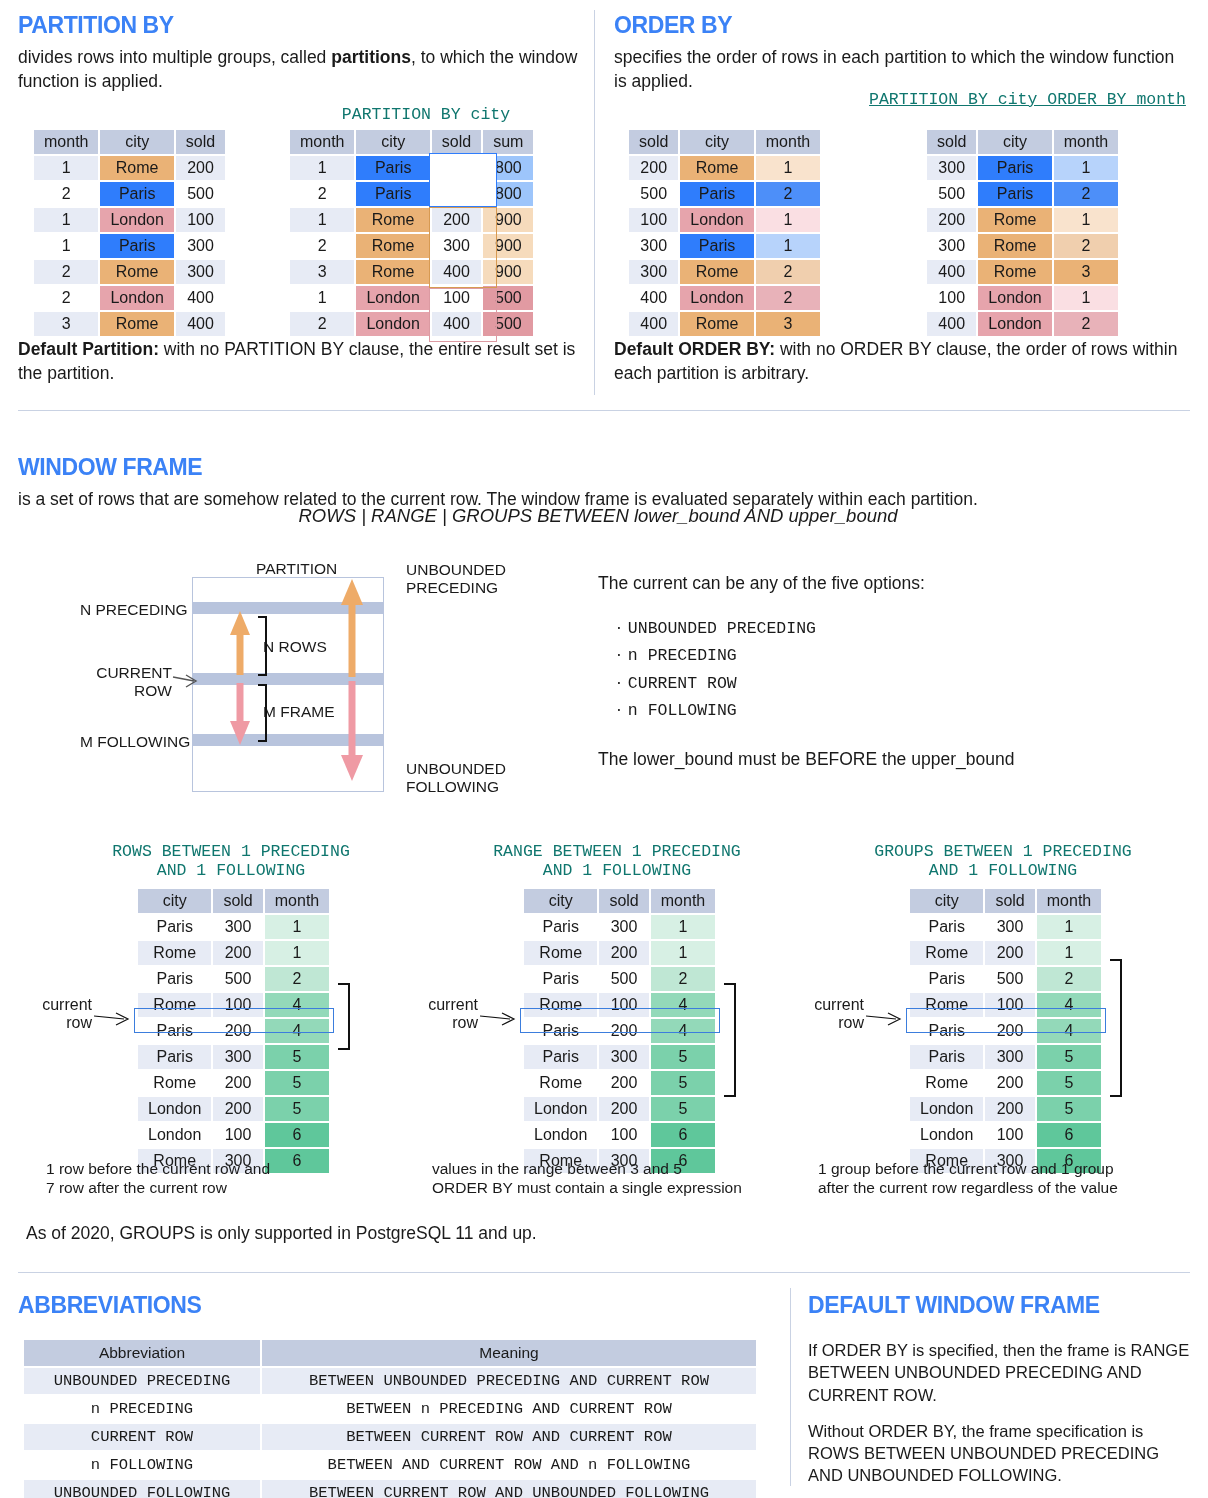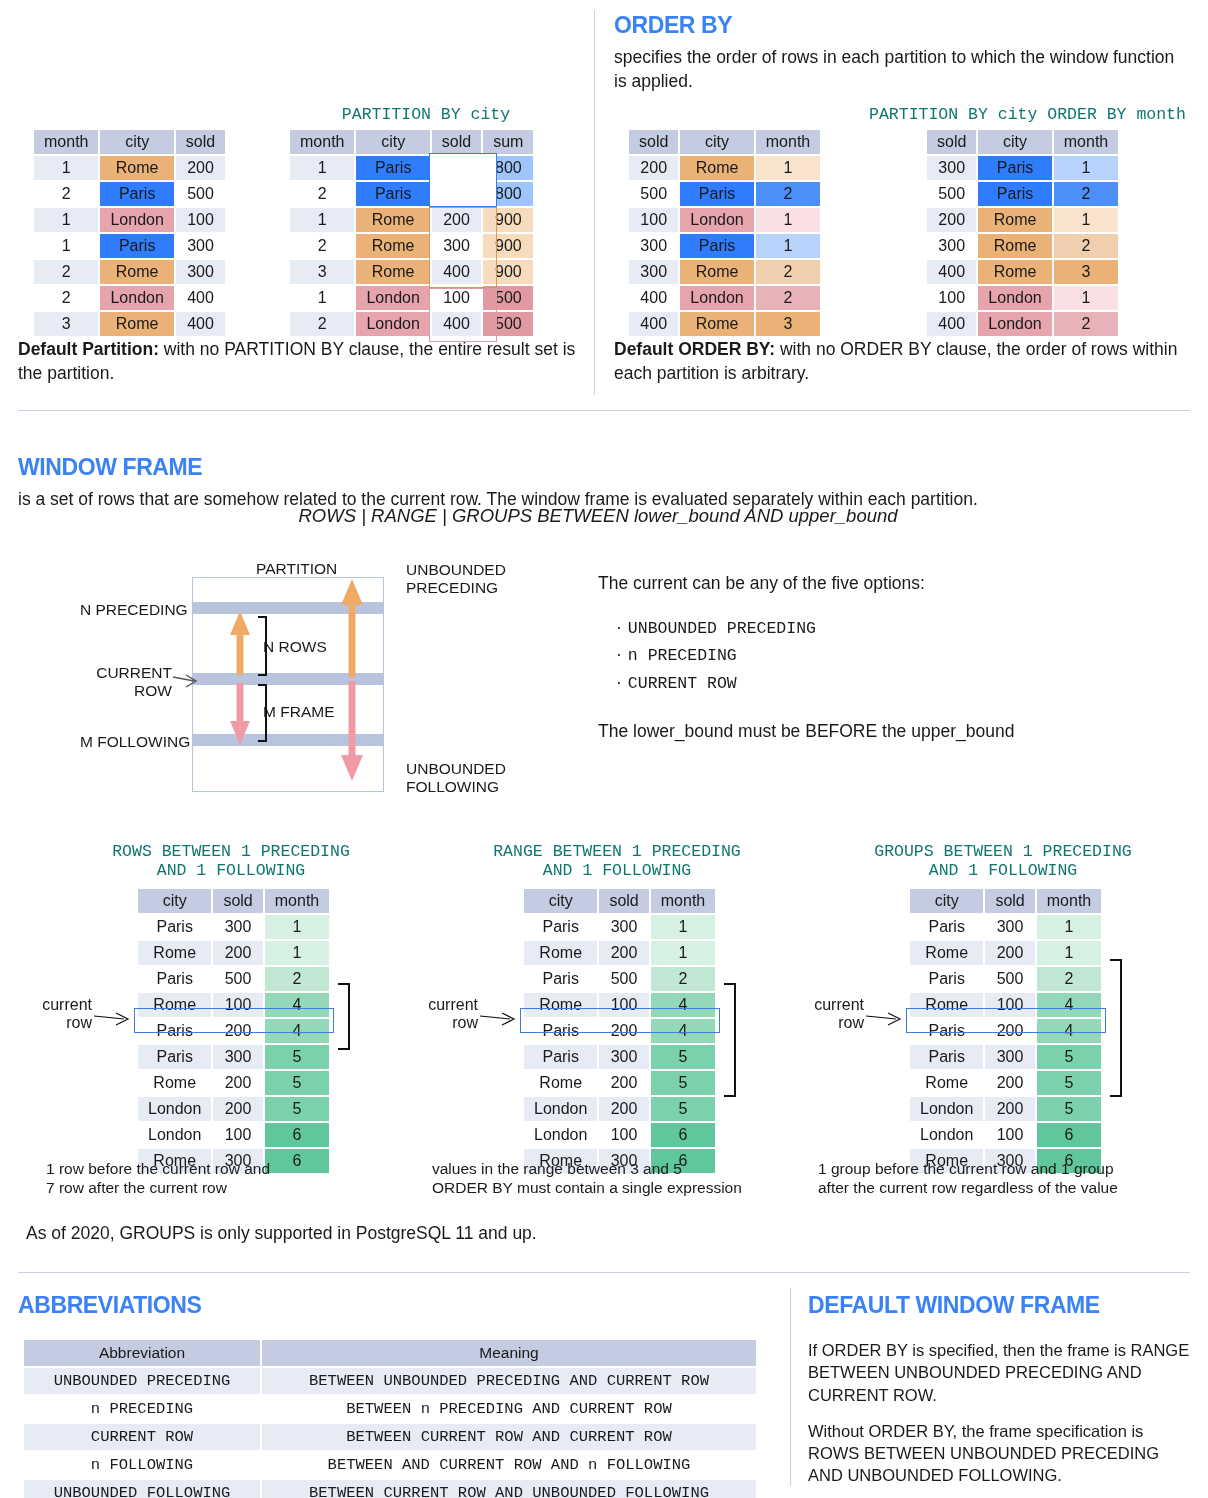--- a/index.html
+++ b/index.html
@@ -185,20 +185,26 @@
   table.abbr tr.odd td { background: #e7ebf5; }
   table.abbr tr.even td { background: #ffffff; }
 
   .dwf-para { font-size: 16.5px; line-height: 1.35; margin-bottom: 14px; }
 </style>
 </head>
 <body>
 
 <div id="page">
 
+  <div style="position:absolute;left:18px;top:12px;width:560px;">
+    <div class="sec-title">PARTITION BY</div>
+    <div class="body-text" style="margin-top:7px;">
+      <span>divides rows into multiple groups, called </span><b>partitions</b><span>, to which the window function is applied.</span>
+    </div>
+  </div>
 
   <div style="position:absolute;left:32px;top:128px;">
     <table class="dt" id="pb-left">
         <thead>
           <tr>
             <th>month</th>
             <th>city</th>
             <th>sold</th>
           </tr>
         </thead>
@@ -357,21 +363,21 @@
           </tr>
           <tr>
             <td class="plain-odd num">400</td>
             <td class="c-rome">Rome</td>
             <td class="m-rome-3">3</td>
           </tr>
         </tbody>
       </table>
   </div>
 
-  <div style="position:absolute;left:855px;top:105px;width:345px;" class="tbl-caption">PARTITION BY city ORDER BY month</div>
+  <div style="position:absolute;left:855px;top:90px;width:345px;text-decoration:underline;" class="tbl-caption">PARTITION BY city ORDER BY month</div>
   <div style="position:absolute;left:925px;top:128px;">
     <table class="dt" id="ob-right">
         <thead>
           <tr>
             <th>sold</th>
             <th>city</th>
             <th>month</th>
           </tr>
         </thead>
         <tbody>
@@ -468,20 +474,21 @@
       <polyline points="88,130 96,130 96,186 88,186" fill="none" stroke="#111" stroke-width="2"></polyline>
     </svg>
   </div>
 
   <div style="position:absolute;left:598px;top:572px;width:590px;">
     <div class="body-text">The current can be any of the five options:</div>
     <ul id="bounds-list" class="bullets" style="list-style:none;margin:18px 0 0 18px;padding:0;">
         <li><span class="bdot">·</span><span class="bul-mono">UNBOUNDED PRECEDING</span></li>
         <li><span class="bdot">·</span><span class="bul-mono">n PRECEDING</span></li>
         <li><span class="bdot">·</span><span class="bul-mono">CURRENT ROW</span></li>
+        <li><span class="bdot">·</span><span class="bul-mono">n FOLLOWING</span></li>
       </ul>
     <div class="body-text" style="margin-top:24px;">The lower_bound must be BEFORE the upper_bound</div>
   </div>
 
   <div id="frame-tables-container">
       <div class="tbl-caption" style="position: absolute; left: 66px; top: 843px; width: 330px; line-height: 1.15;"><div>ROWS BETWEEN 1 PRECEDING</div><div>AND 1 FOLLOWING</div></div>
       <div style="position: absolute; left: 136px; top: 887px;">
         <table class="dt">
           <thead>
             <tr>

